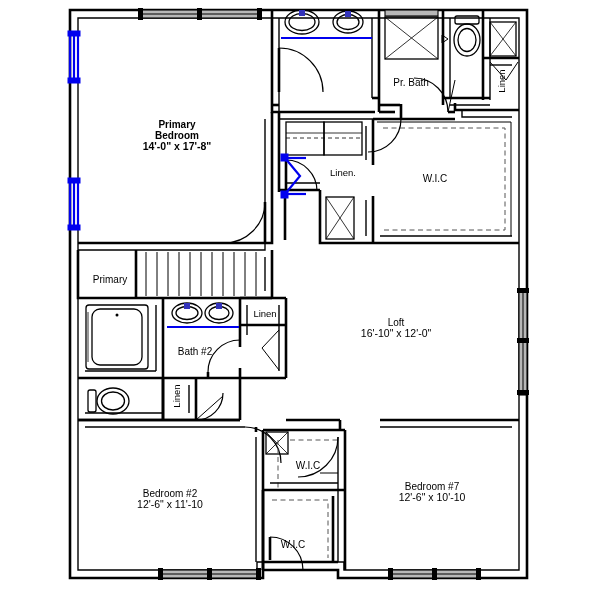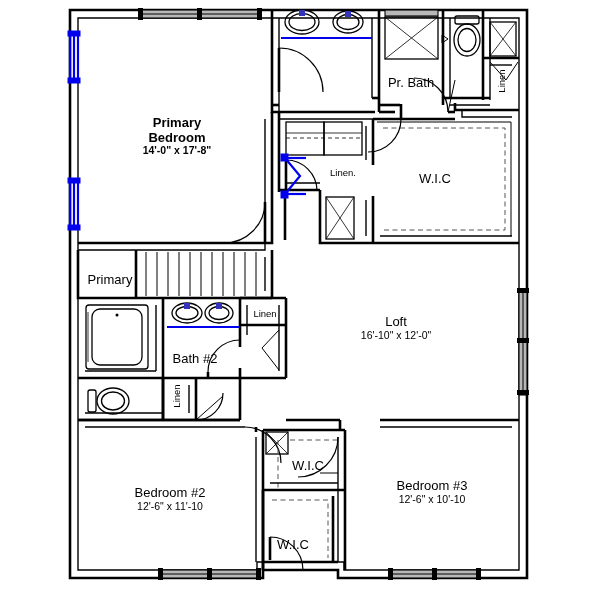--- a/index.html
+++ b/index.html
@@ -30,21 +30,21 @@
     text-align: center;
     color: #000000;
     font-family: "Liberation Sans", sans-serif;
     line-height: 1.12;
     white-space: nowrap;
     pointer-events: none;
     user-select: none;
   }
   .room-label .rl-name {
     display: block;
-    font-size: 13px;
+    font-size: 10px;
   }
   .room-label .rl-dim {
     display: block;
     font-size: 10.5px;
   }
   .room-label.two-line .rl-name {
     display: block;
   }
   .label-small .rl-name { font-size: 9.5px; }
   .label-vert {
@@ -438,21 +438,21 @@
   </div>
 
   <div class="room-label label-small label-vert rot" style="left:502px; top:81px;">
     <span class="rl-name">Linen</span>
   </div>
 
   <div class="room-label" style="left:110px; top:280px; transform:translate(-50%,-50%);">
     <span class="rl-name">Primary</span>
   </div>
 
-  <div class="room-label" style="left:195px; top:352px; transform:translate(-50%,-50%);margin-top:7px;">
+  <div class="room-label" style="left:195px; top:352px; transform:translate(-50%,-50%);">
     <span class="rl-name">Bath #2</span>
   </div>
 
   <div class="room-label label-small" style="left:265px; top:314px; transform:translate(-50%,-50%);">
     <span class="rl-name">Linen</span>
   </div>
 
   <div class="room-label label-small label-vert rot" style="left:177px; top:396px;">
     <span class="rl-name">Linen</span>
   </div>
@@ -461,21 +461,21 @@
     <span class="rl-name">Loft</span>
     <span class="rl-dim">16'-10" x 12'-0"</span>
   </div>
 
   <div class="room-label two-line" style="left:170px; top:499px; transform:translate(-50%,-50%);">
     <span class="rl-name">Bedroom #2</span>
     <span class="rl-dim">12'-6" x 11'-10</span>
   </div>
 
   <div class="room-label two-line" style="left:432px; top:492px; transform:translate(-50%,-50%);">
-    <span class="rl-name">Bedroom #3</span>
+    <span class="rl-name">Bedroom #7</span>
     <span class="rl-dim">12'-6" x 10'-10</span>
   </div>
 
   <div class="room-label" style="left:308px; top:466px; transform:translate(-50%,-50%);">
     <span class="rl-name">W.I.C</span>
   </div>
 
   <div class="room-label" style="left:293px; top:545px; transform:translate(-50%,-50%);">
     <span class="rl-name">W.I.C</span>
   </div>

